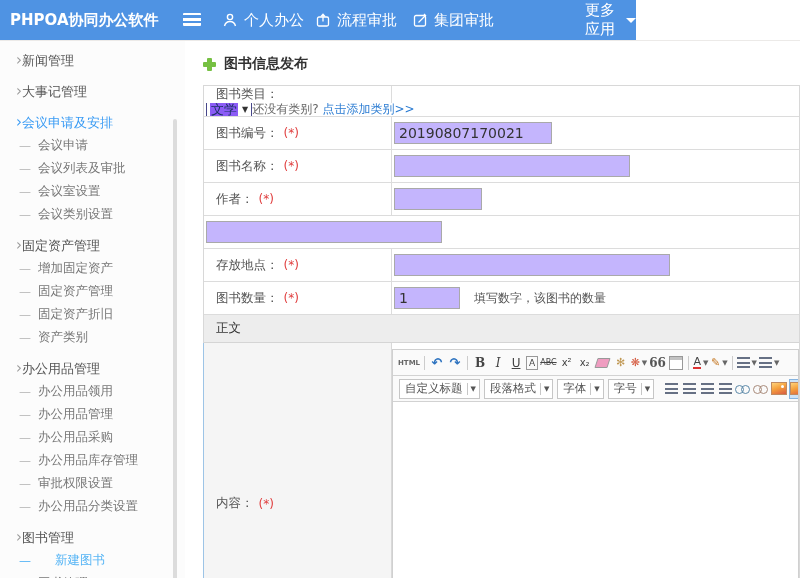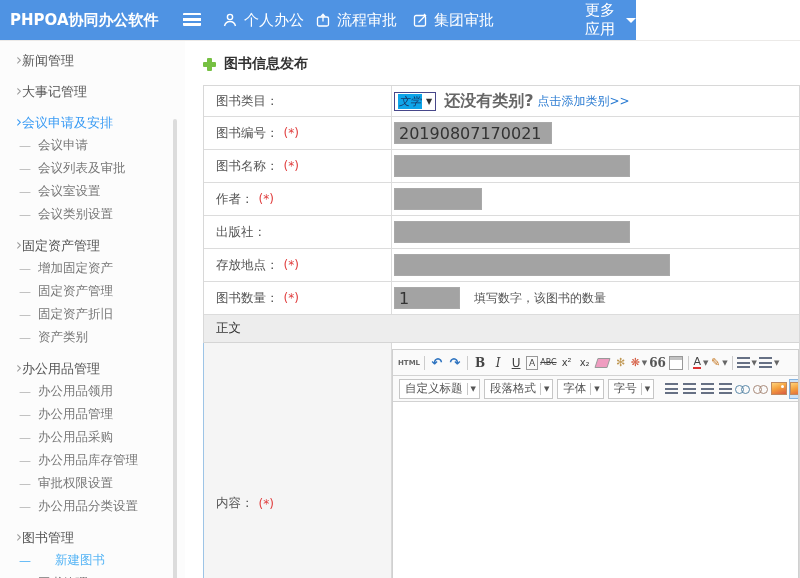--- a/index.html
+++ b/index.html
@@ -29,32 +29,32 @@
   
   .content{position:absolute;left:185px;top:40px;right:0;bottom:0;background:#fff;border-top:1px solid #eceae8;}
   .ptitle{position:absolute;left:18px;top:14px;display:flex;align-items:center;gap:8px;}
   .plus-icon{position:relative;width:13px;height:13px;}
   .plus-icon::before{content:"";position:absolute;left:0;top:4px;width:13px;height:5px;background:#76c043;border-radius:1px;}
   .plus-icon::after{content:"";position:absolute;left:4px;top:0;width:5px;height:13px;background:#76c043;border-radius:1px;}
   .ptitle span{font-size:14px;font-weight:bold;color:#333;}
   
   .ftable{position:absolute;left:18px;top:44px;width:595px;border:1px solid #d8d8d8;border-bottom:none;}
   .frow{display:flex;align-items:stretch;border-bottom:1px solid #dcdcdc;height:32px;background:#fff;}
-  .frow.cat{height:30px;}
+  .frow.cat{height:30px;flex-direction:column;}
   .flabel{width:175px;padding-left:12px;border-right:1px solid #dcdcdc;display:flex;align-items:center;font-size:12.5px;color:#555;}
   .req{color:#e03e3e;margin-left:5px;font-size:12px;}
   .fvalue{flex:1;display:flex;align-items:center;padding-left:2px;overflow:hidden;}
-  .fvalue input{border:1px solid #a9a9a9;height:20px;font-size:16px;padding:0 4px;color:#333;font-family:inherit;background:#a3a3a3;}
+  .fvalue input{border:1px solid #a9a9a9;height:20px;font-size:14px;padding:0 4px;color:#333;font-family:inherit;background:#c4b5fd;}
   .w-num{width:148px}.w-name{width:226px}.w-author{width:78px}.w-pub{width:226px}.w-loc{width:266px}.w-qty{width:56px}
   .hint{font-size:12px;color:#555;margin-left:14px;}
   
   .fsel{display:inline-flex;align-items:center;border:1px solid #47478a;background:#fff;padding:1px 3px;cursor:pointer;}
-  .fsel .stext{background:#0ea5e9;color:#17305f;font-size:11px;padding:0 1px;font-style:italic;}
+  .fsel .stext{background:#8b5cf6;color:#17305f;font-size:13px;padding:0 1px;}
   .fsel .scaret{font-size:8px;color:#333;margin-left:4px;}
-  .cat-hint{font-size:16px;color:#666;margin-left:8px;font-weight:bold;}
+  .cat-hint{font-size:12px;color:#666;margin-left:0;}
   .cat-link{font-size:12px;color:#2a7bd2;margin-left:4px;cursor:pointer;}
   
   .sechead{height:27px;background:#ededed;border-bottom:1px solid #d5d5d5;display:flex;align-items:center;padding-left:12px;font-size:12.5px;color:#333;}
   
   .erow{display:flex;height:320px;margin-left:-1px;border-left:1px solid #9dc4e6;background:#fff;}
   .ccell{width:175px;padding-left:12px;background:#f5f5f5;border-right:1px solid #d9d9d9;font-size:12.5px;color:#555;}
   .ccell .inner{margin-top:152px;display:flex;align-items:center;}
   .ecell{flex:1;overflow:hidden;}
   .editor{margin-top:6px;border:1px solid #d0d0d0;display:flex;flex-direction:column;height:100%;}
   .tb{background:#fafafa;border-bottom:1px solid #d2d2d2;padding:1px 4px;white-space:nowrap;overflow:hidden;display:flex;align-items:center;height:23px;}
@@ -277,23 +277,20 @@
       <div class="flabel">
         <span>作者：</span>
         <span class="req">(*)</span>
       </div>
       <div class="fvalue">
         <input class="w-author" type="text" value="" style="">
       </div>
     </div>
 
     <div class="frow">
-      <div class="flabel">
-        <span>出版社：</span>
-      </div>
       <div class="fvalue">
         <input class="w-pub" type="text" value="" style="">
       </div>
     </div>
 
     <div class="frow">
       <div class="flabel">
         <span>存放地点：</span>
         <span class="req">(*)</span>
       </div>

